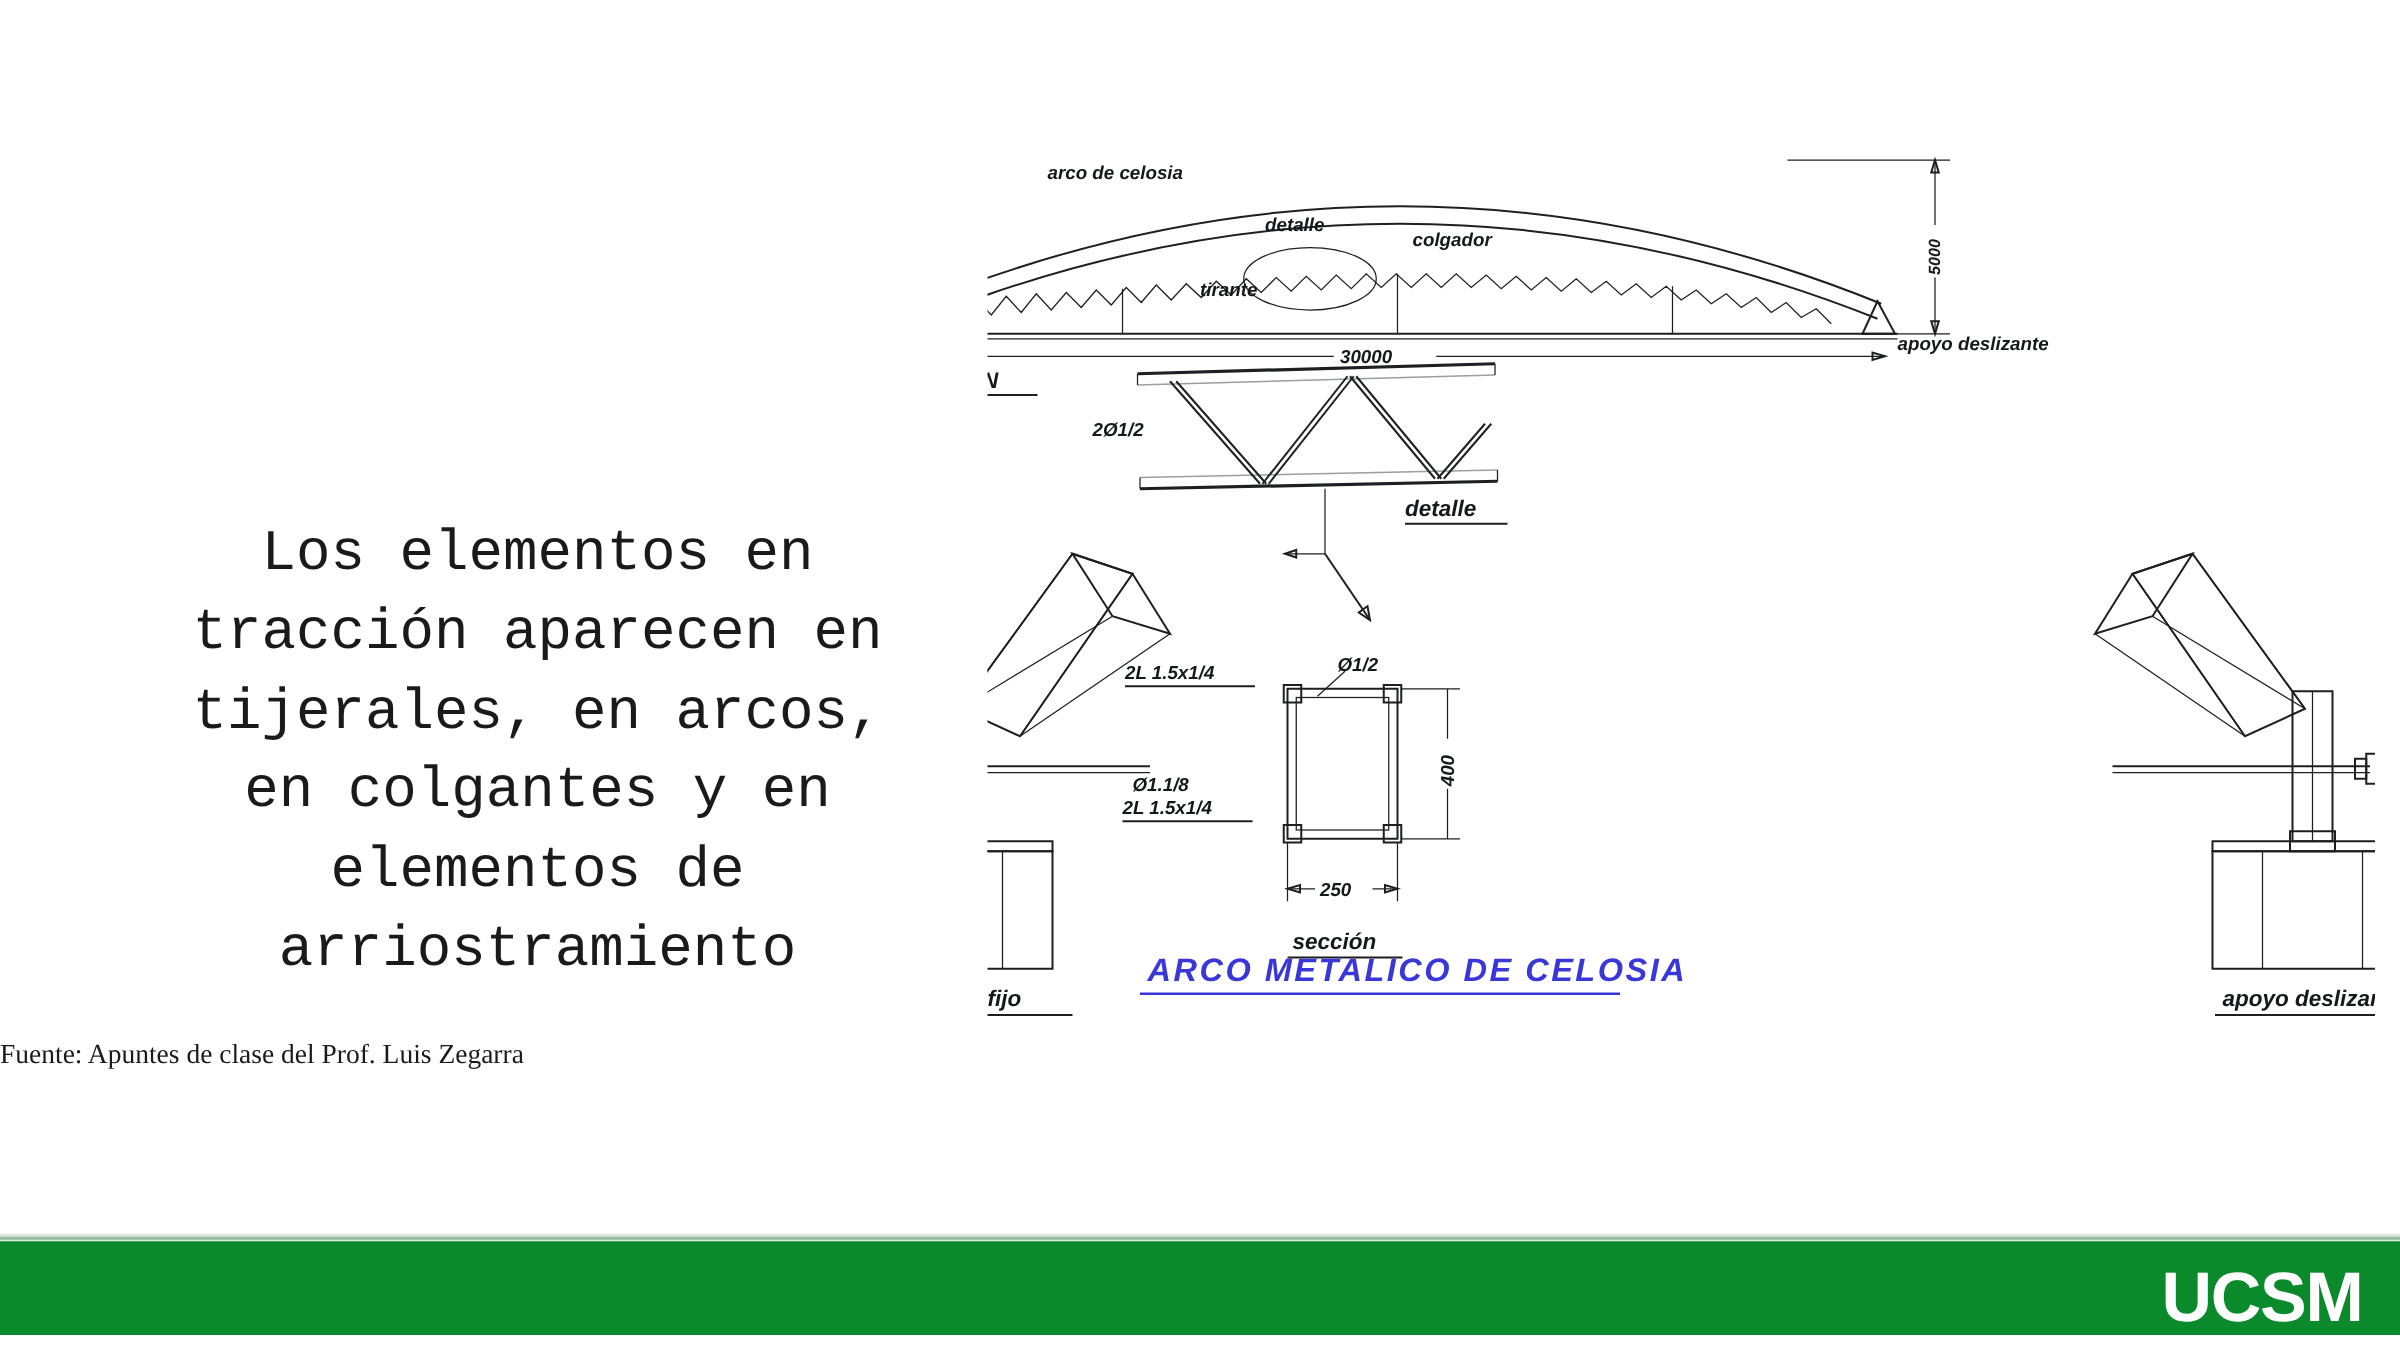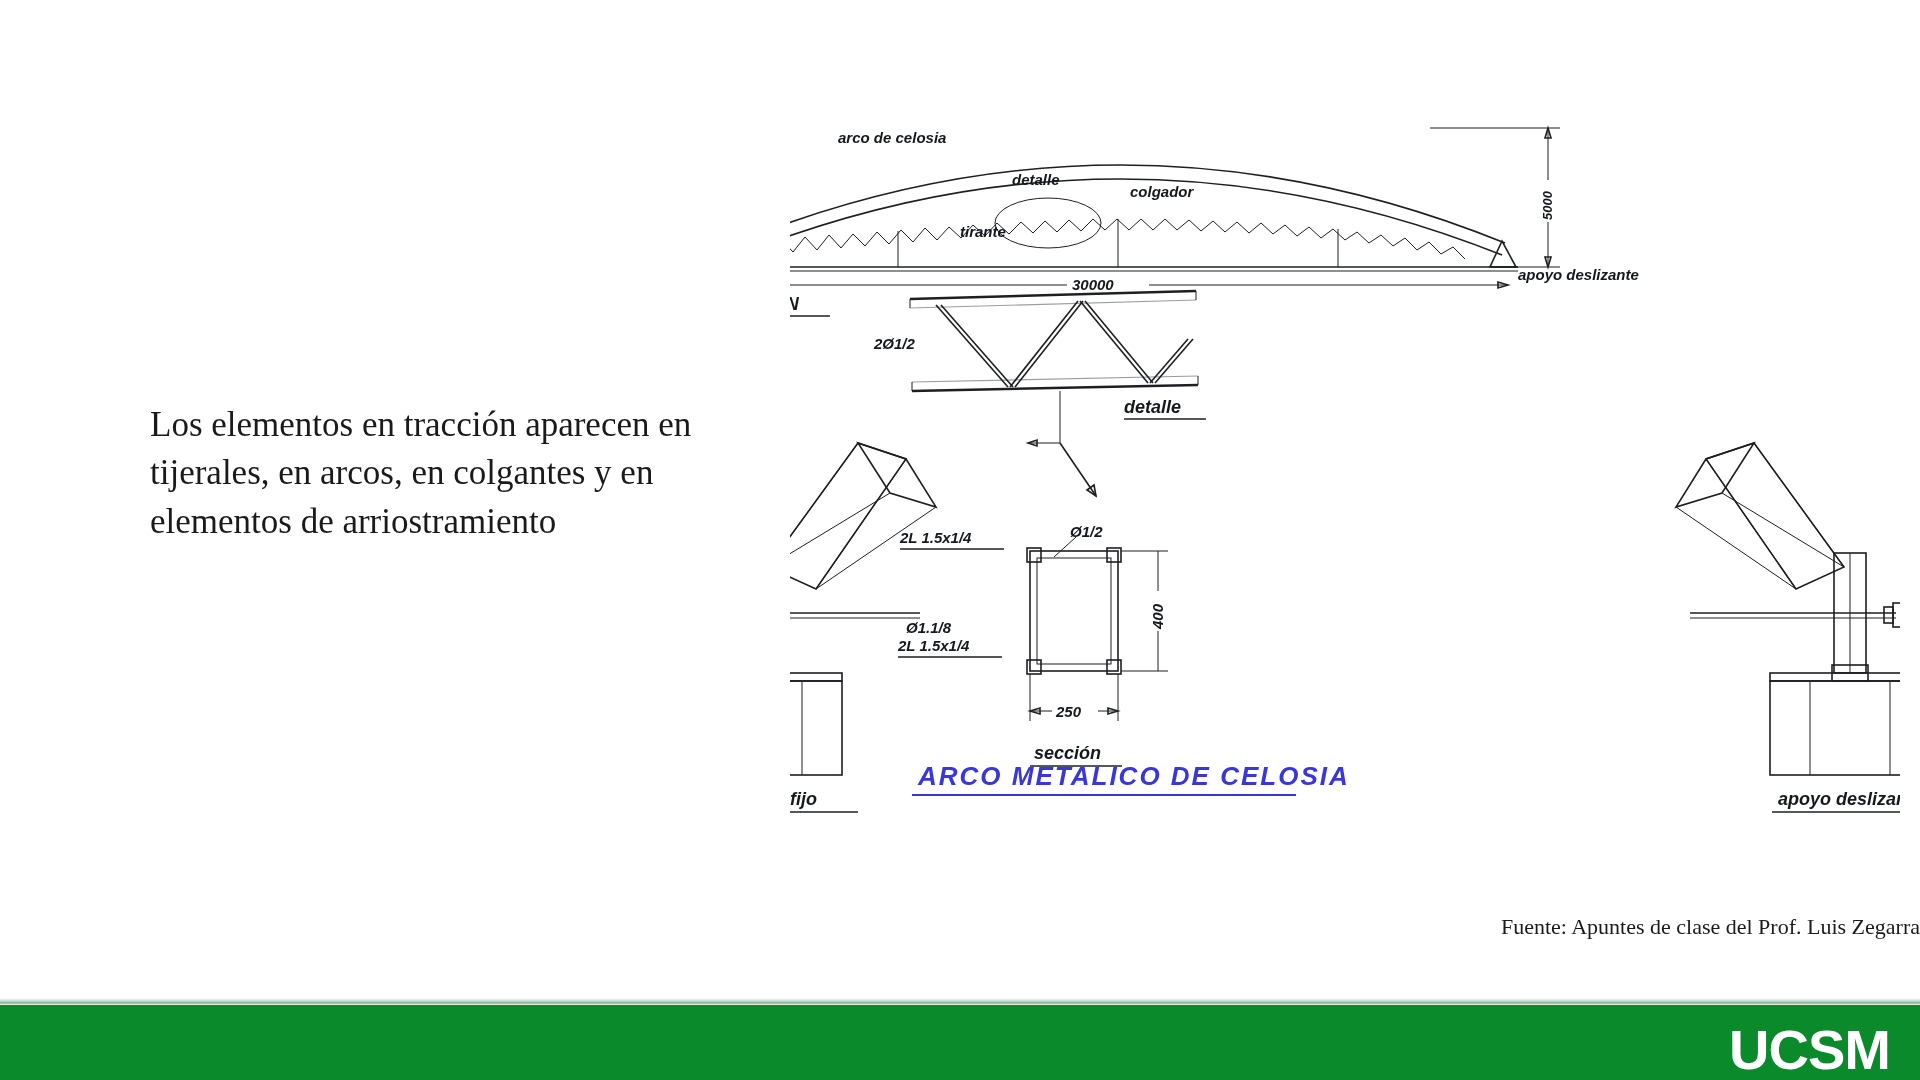--- a/index.html
+++ b/index.html
@@ -28,22 +28,23 @@
     letter-spacing: 0.5px;
     white-space: nowrap;
   }
 
   
   #body-text {
     position: absolute;
     left: 150px;
     top: 366px;
     width: 560px;
-    font-family: Liberation Serif, serif;
-    font-size: 35px;
+    text-align: center;
+    font-family: Liberation Mono, monospace;
+    font-size: 46px;
     line-height: 1.38;
     color: #1a1a1a;
   }
 
   
   #drawing {
     position: absolute;
     left: 790px;
     top: 95px;
     width: 1110px;
@@ -63,33 +64,33 @@
   .cad-blue { fill: #3a37d8; }
   .ln-t { stroke: #1d1f22; fill: none; stroke-width: 1; }
   .ln-m { stroke: #1d1f22; fill: none; stroke-width: 1.6; }
   .ln-h { stroke: #1d1f22; fill: none; stroke-width: 2.6; }
   .ln-g { stroke: #9a9ea3; fill: none; stroke-width: 1.2; }
 
   
   #source-note {
     position: absolute;
     left: 0;
-    top: 914px;
+    top: 830px;
     width: 1920px;
-    text-align: right;
+    text-align: left;
     font-family: "Liberation Serif", serif;
     font-size: 22px;
     color: #1a1a1a;
   }
 
   
   #footer {
     position: absolute;
     left: 0;
-    bottom: 0;
+    bottom: 12px;
     width: 1564px;
     height: 82px;
   }
   #footer-rule {
     position: absolute;
     left: 0;
     top: 0;
     width: 1920px;
     height: 7px;
     background: linear-gradient(to bottom, #ffffff 0%, #c9d9cd 45%, #7fae8d 70%, #ffffff 100%);

